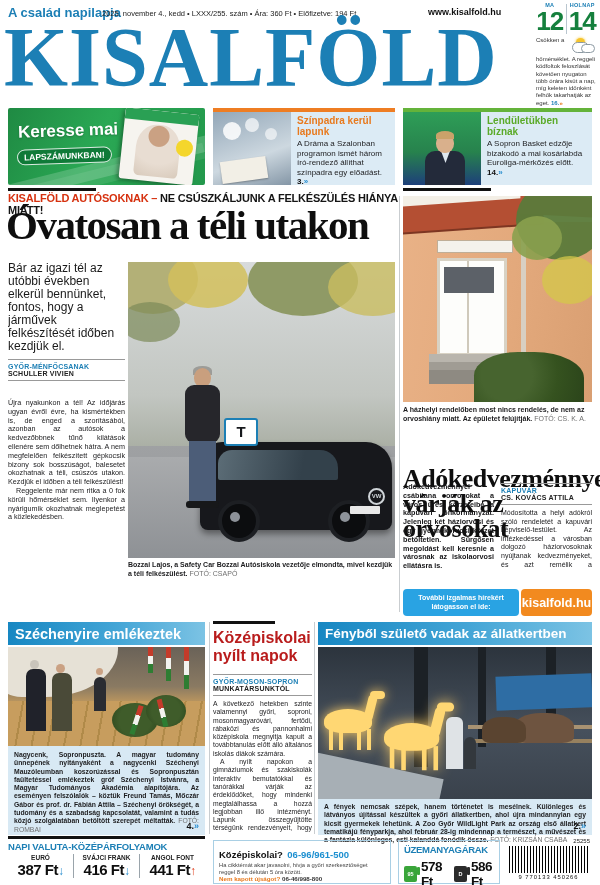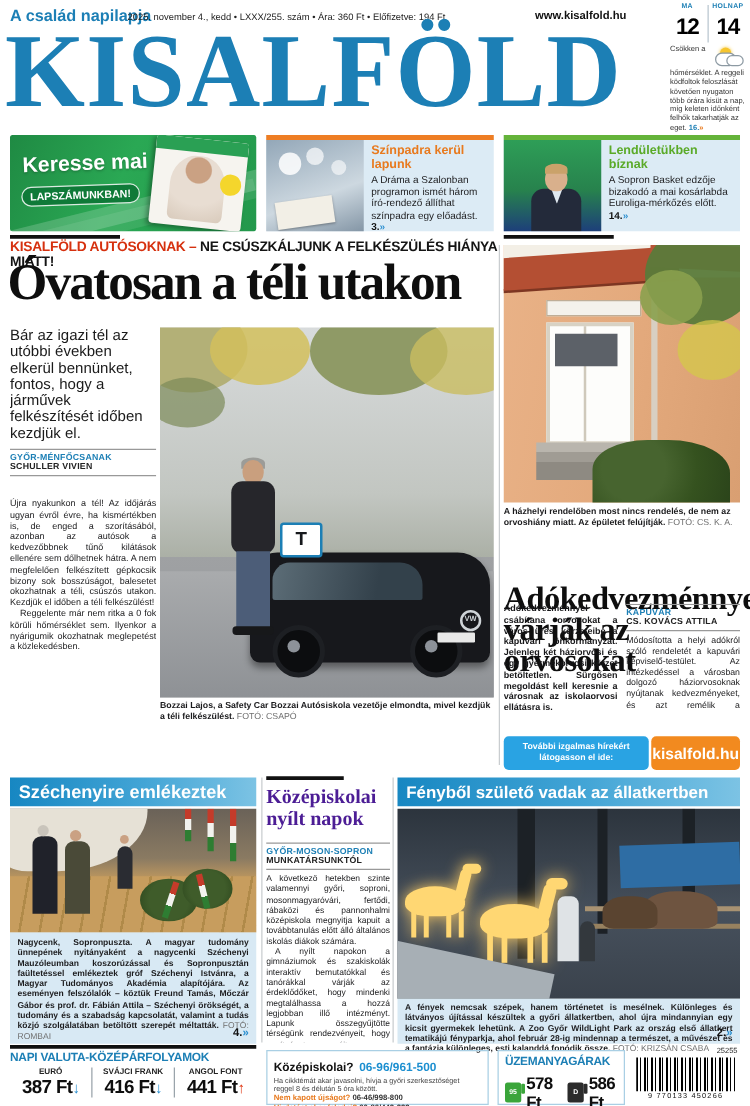--- a/index.html
+++ b/index.html
@@ -10,21 +10,21 @@
   
   .tagline{left:8px;top:5px;font-size:13px;font-weight:700;color:#1c7fb5;}
   .issue-meta{left:102px;top:9px;font-size:7.5px;color:#222;}
   .website{left:428px;top:7px;font-size:9px;font-weight:700;color:#111;cursor:pointer;}
 
   
   .weather{left:536px;top:2px;width:60px;height:104px;}
   .w-temps{display:flex;align-items:stretch;}
   .w-cell{flex:1;text-align:center;}
   .w-label{font-size:5.5px;font-weight:700;color:#1c7fb5;letter-spacing:.3px;}
-  .w-num{font-size:18px;line-height:26px;font-weight:700;color:#000000;letter-spacing:-1px;}
+  .w-num{font-size:26px;line-height:26px;font-weight:700;color:#15803d;letter-spacing:-1px;}
   .w-div{width:1px;background:#b9c6cf;margin:2px 2px 0 2px;}
   .w-text{margin-top:3px;font-size:6px;line-height:7.3px;color:#333;text-align:left;}
   .w-icon{float:right;width:24px;height:17px;position:relative;margin:1px 0 1px 2px;}
   .w-sun{position:absolute;left:4px;top:0;width:9px;height:9px;border-radius:50%;background:#f6c52e;box-shadow:0 0 3px #f6c52e;}
   .w-cloud{position:absolute;left:0;top:4px;width:15px;height:9px;border-radius:8px;background:#fff;border:1.2px solid #8d9aa3;}
   .w-cloud:after{content:"";position:absolute;right:-7px;top:1px;width:12px;height:7px;border-radius:7px;background:#fff;border:1.2px solid #8d9aa3;}
   .w-ref .n{color:#1c7fb5;font-weight:700;}
   .w-ref .a{color:#e87a1e;font-weight:700;}
 
   
@@ -159,22 +159,22 @@
         background:repeating-linear-gradient(100deg,#c79d5e 0 14px,#b08a49 14px 16px),repeating-linear-gradient(10deg,rgba(0,0,0,0) 0 9px,rgba(90,60,20,.35) 9px 10px);}
   .figure{position:absolute;border-radius:7px 7px 0 0;}
   .fig-head{position:absolute;top:-9px;left:4px;width:9px;height:9px;border-radius:50%;background:#caa183;}
   .wreath{position:absolute;border-radius:50%;background:radial-gradient(circle,#3f5c2a 0 55%,#2c451c 100%);}
   .ribbon{position:absolute;width:5px;background:linear-gradient(#c43b2a 0 33%,#f2f2ee 33% 66%,#2e7d32 66%);}
   .szech-cap{left:8px;top:746px;width:197px;height:89px;background:#d8e9f4;padding:5px 6px;box-sizing:border-box;}
   .cap-sm{font-size:6.8px;line-height:8.3px;font-weight:700;color:#1d1d1f;text-align:justify;}
   .cap-ref{position:absolute;right:6px;bottom:4px;font-size:9px;}
 
   .mid-rule{left:213px;top:621px;width:62px;height:3px;background:#111;}
-  .mid-headline{left:213px;top:629px;width:100px;font-family:Liberation Serif, serif;
-                font-size:16px;line-height:18px;font-weight:700;color:#4c1d95;}
+  .mid-headline{left:213px;top:629px;width:100px;font-family:Liberation Sans, sans-serif;
+                font-size:16px;line-height:18px;font-weight:700;color:#b91c1c;}
   .mid-byline{left:213px;top:668px;width:99px;}
   .mid-body{left:213px;top:700px;width:99px;height:134px;overflow:hidden;}
   .mid-body p{margin:0;font-size:6.8px;line-height:8.3px;text-align:justify;color:#1b1b1d;}
   .mid-body p + p{text-indent:7px;}
 
   .zoo-photo{left:318px;top:647px;width:274px;height:152px;overflow:hidden;
              background:linear-gradient(#2c343d 0%,#46505c 55%,#3a424c 100%);}
   .trunk{position:absolute;top:0;background:#1c2126;}
   .tarp{position:absolute;right:0;top:28px;width:96px;height:34px;background:#2e6da4;transform:rotate(-2deg);}
   .fence{position:absolute;height:4px;background:#a89272;box-shadow:0 14px 0 #97815f;}

